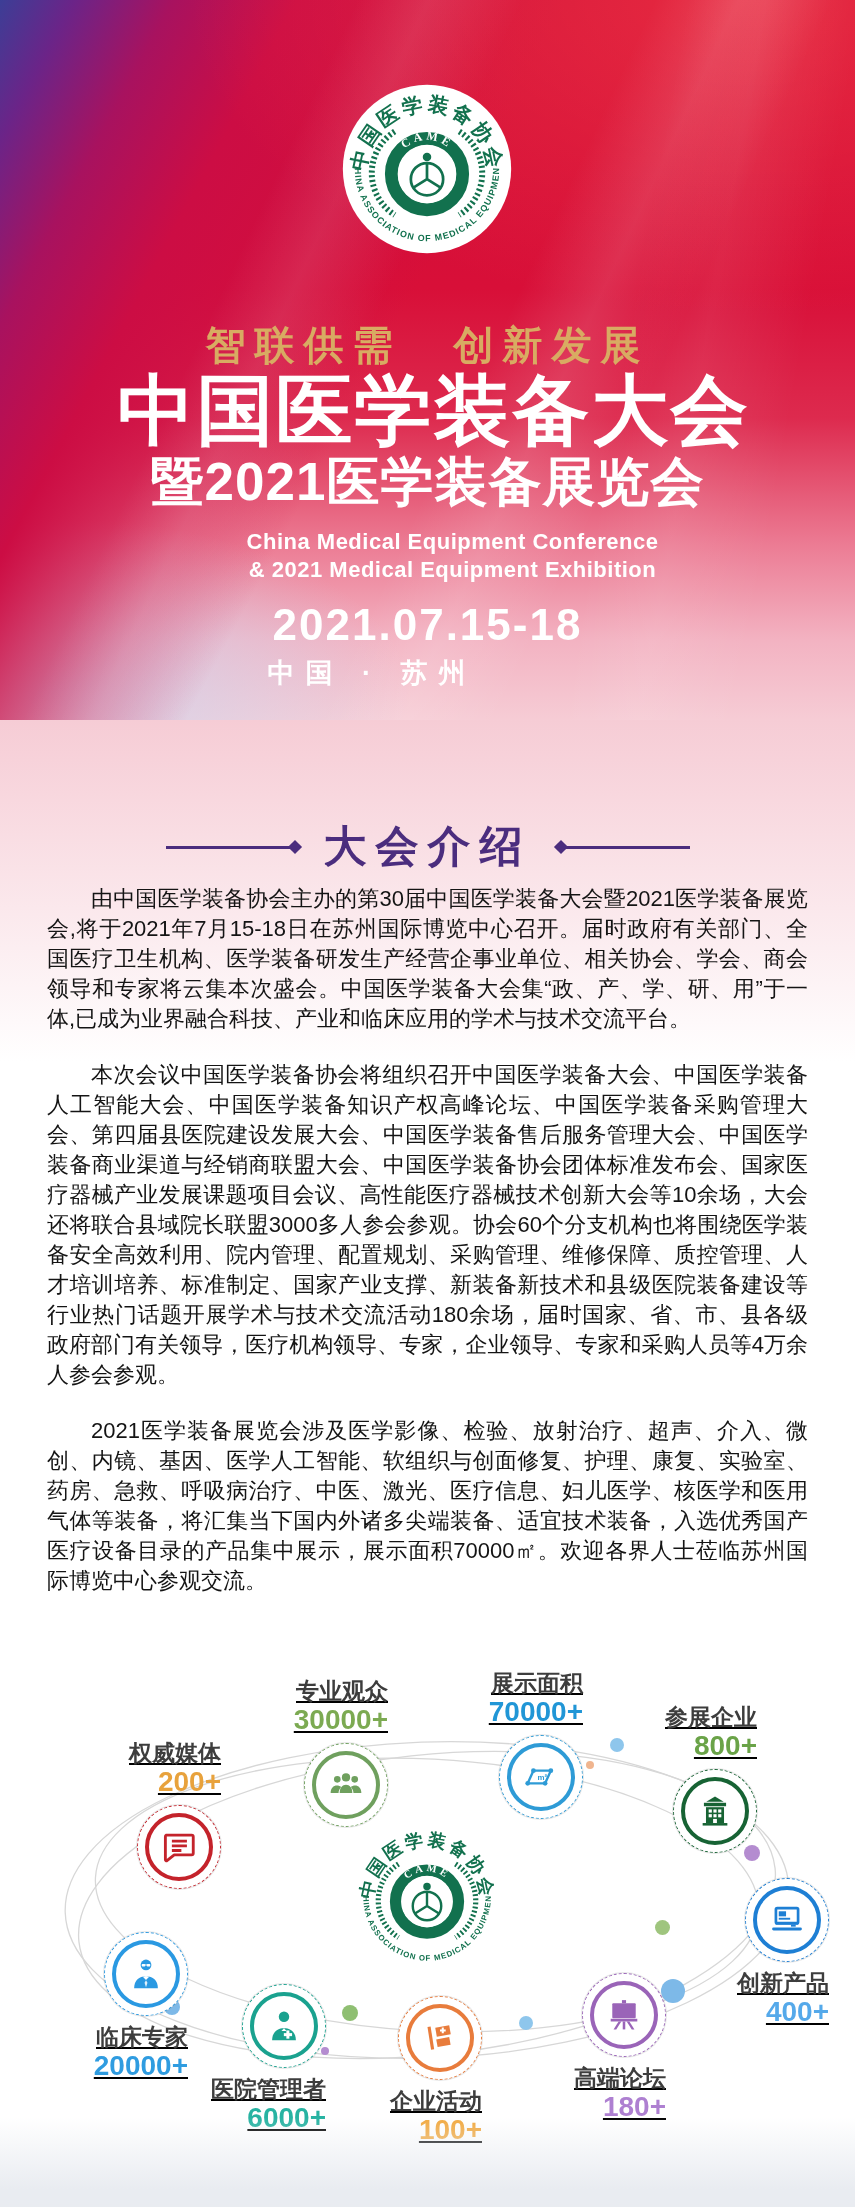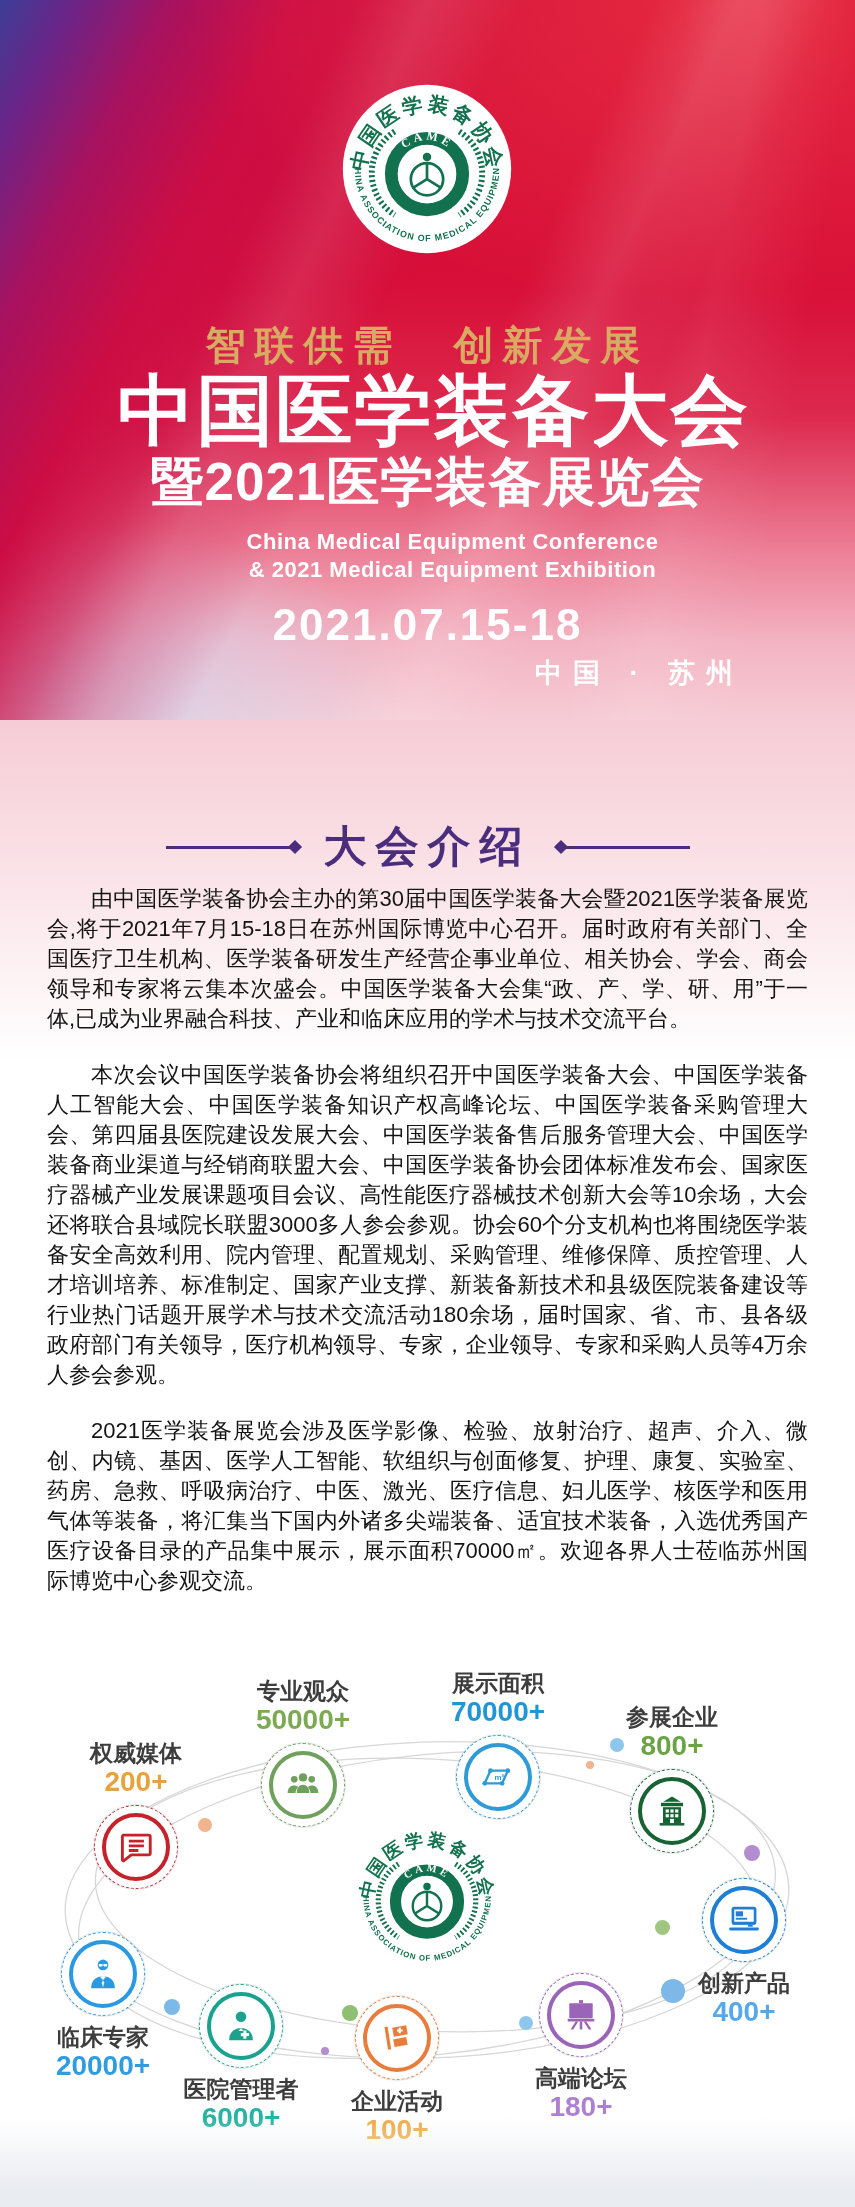--- a/index.html
+++ b/index.html
@@ -26,37 +26,37 @@
     font-size:40px;font-weight:bold;color:#d8ab62;letter-spacing:9px;}
   .tagline .gap{display:inline-block;width:52px;}
   .h-title{position:absolute;left:0;top:360px;width:855px;text-align:center;color:#fff;
     font-size:77px;font-weight:bold;letter-spacing:2px;padding-left:6px;}
   .h-sub{position:absolute;left:0;top:447px;width:855px;text-align:center;color:#fff;
     font-size:53px;font-weight:bold;letter-spacing:1px;}
   .h-en{position:absolute;left:0;top:528px;width:855px;text-align:center;color:#fff;
     font-size:22px;line-height:28px;font-weight:bold;letter-spacing:.5px;padding-left:25px;}
   .h-date{position:absolute;left:0;top:600px;width:855px;text-align:center;color:#fff;
     font-size:44px;font-weight:bold;letter-spacing:2px;}
-  .h-loc{position:absolute;left:0;top:655px;width:744px;text-align:right;color:#fff;
+  .h-loc{position:absolute;left:0;top:655px;width:744px;text-align:center;color:#fff;
     font-size:27px;font-weight:bold;letter-spacing:11px;}
   
   .intro-head{position:absolute;left:0;top:818px;width:855px;display:flex;
     align-items:center;justify-content:center;gap:28px;}
   .ih-text{font-size:43px;font-weight:bold;color:#4b2d7e;letter-spacing:9px;}
   .ih-line{width:130px;height:3px;background:#4b2d7e;position:relative;}
   .ih-line .dia{position:absolute;top:-3.5px;width:10px;height:10px;background:#4b2d7e;transform:rotate(45deg);}
   .ih-line.l .dia{right:-4px;} .ih-line.r .dia{left:-4px;}
   .paras{position:absolute;left:47px;top:884px;width:761px;color:#141414;
     font-size:22px;line-height:30px;text-align:justify;}
   .paras p{margin:0 0 26px 0;text-indent:2em;}
   
   .info{position:absolute;left:0;top:1560px;width:855px;height:647px;}
   .orbits{position:absolute;left:0;top:0;}
   .dot{position:absolute;border-radius:50%;}
-  .stat{position:absolute;width:170px;display:flex;flex-direction:column;align-items:center;}
+  .stat{position:absolute;width:170px;display:flex;flex-direction:column;align-items:flex-end;text-decoration:underline;}
   .stat-label{font-family:"Liberation Serif",serif;font-weight:bold;font-size:23px;color:#3d3d3d;line-height:27px;}
   .stat-value{font-size:28px;font-weight:bold;color:var(--v);line-height:30px;margin-bottom:4px;}
   .stat.below .stat-value{margin-bottom:0;margin-top:0;}
   .stat-circle{width:84px;height:84px;border-radius:50%;border:1.6px dashed var(--c);
     background:#fff;display:flex;align-items:center;justify-content:center;box-sizing:border-box;
     box-shadow:0 0 0 1px rgba(160,160,160,.25);}
   .stat-inner{width:68px;height:68px;border-radius:50%;border:4.5px solid var(--c);box-sizing:border-box;
     background:#fff;display:flex;align-items:center;justify-content:center;color:var(--c);}
   .stat-inner svg{width:38px;height:38px;}
   .stat.below .stat-circle{margin-bottom:8px;}
@@ -181,21 +181,21 @@
         <svg viewBox="0 0 24 24">
               <path d="M4 4.5h16a1 1 0 0 1 1 1V16a1 1 0 0 1-1 1H9l-4.6 3.6c-.4.3-1 .05-1-.5V5.5a1 1 0 0 1 .6-1z" fill="none" stroke="currentColor" stroke-width="1.8" stroke-linejoin="round"></path>
               <path d="M7.5 8.3h9.5M7.5 11.3h9.5M7.5 14.2h6" stroke="currentColor" stroke-width="1.8"></path>
             </svg>
       </div>
         </div>
     </div>
 
     <div class="stat s2" style="--c: #6fa05e; --v: #7caa52;">
       <div class="stat-label">专业观众</div>
-      <div class="stat-value">50000+</div>
+      <div class="stat-value">30000+</div>
       <div class="stat-circle">
           <div class="stat-inner">
         <svg viewBox="0 0 24 24" fill="currentColor">
               <circle cx="6.5" cy="8.4" r="2.1"></circle>
               <circle cx="17.5" cy="8.4" r="2.1"></circle>
               <circle cx="12" cy="7.2" r="2.6"></circle>
               <path d="M2.3 17c0-3 1.8-4.7 4-4.7 1 0 1.9.3 2.6 1-1 1.2-1.6 2.5-1.6 3.7z"></path>
               <path d="M21.7 17c0-3-1.8-4.7-4-4.7-1 0-1.9.3-2.6 1 1 1.2 1.6 2.5 1.6 3.7z"></path>
               <path d="M8 17c0-3.3 1.7-5.2 4-5.2s4 1.9 4 5.2z"></path>
             </svg>

